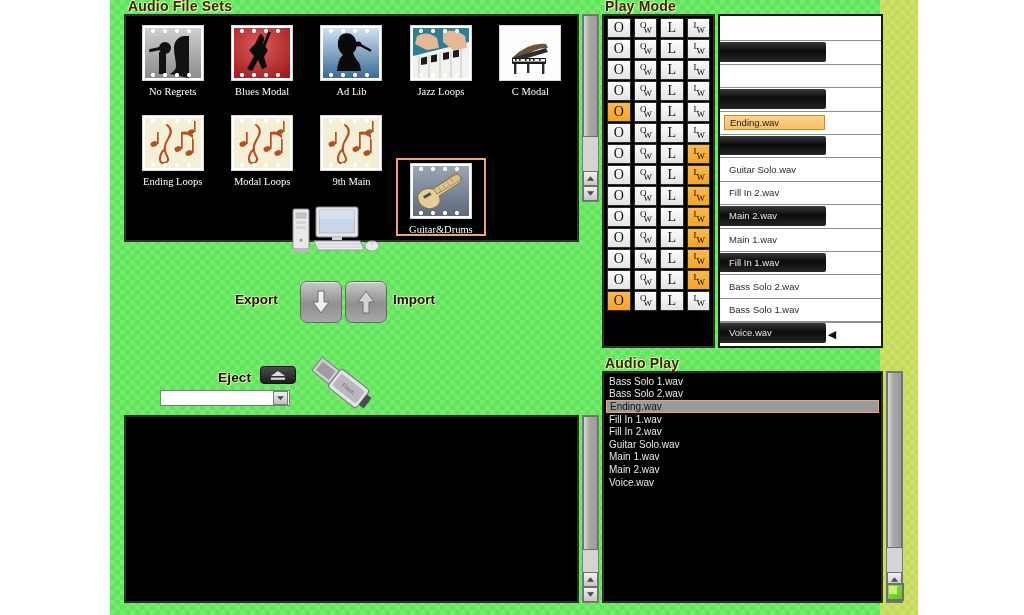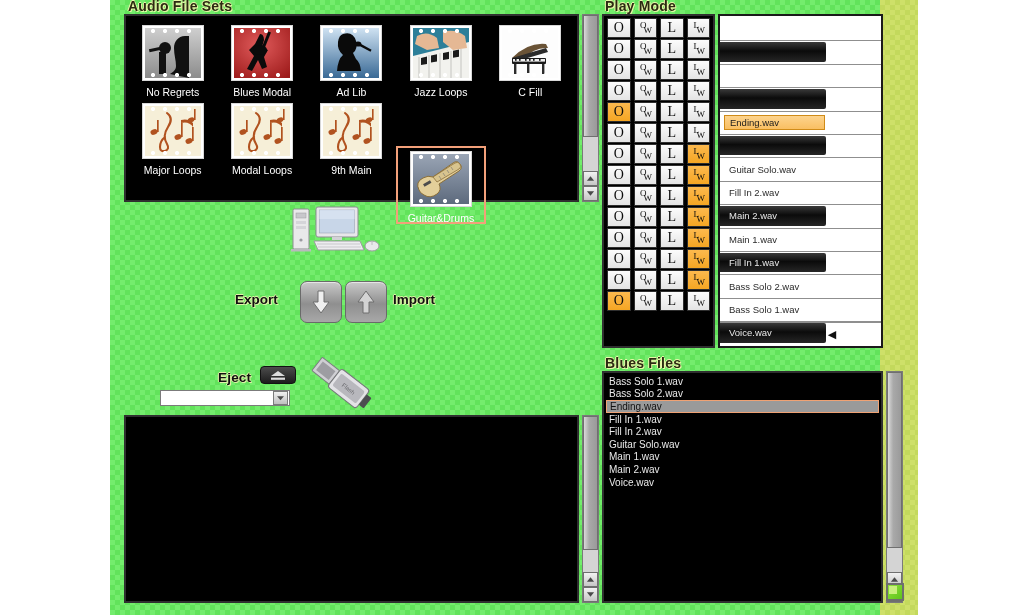--- a/index.html
+++ b/index.html
@@ -32,21 +32,21 @@
 
   
   .blackpanel{
     position:absolute;background:#000;
     border:2px solid #2f2f2f;
     box-sizing:border-box;
   }
 
   
   #sets-caption{left:18px;top:-2px;}
-  #sets-panel{left:14px;top:14px;width:455px;height:188px;}
+  #sets-panel{left:14px;top:14px;width:455px;height:228px;font-family:Liberation Serif, serif;}
   #sets-grid{
     position:absolute;left:0;top:0;right:0;bottom:0;
     display:grid;grid-template-columns:repeat(5,1fr);
     grid-template-rows:repeat(2,1fr);
     padding:4px 2px;box-sizing:border-box;
   }
   .set-item{
     display:flex;flex-direction:column;align-items:center;justify-content:flex-start;
     padding-top:5px;box-sizing:border-box;position:relative;
   }
@@ -354,21 +354,21 @@
                   <rect x="27" y="31" width="1.6" height="1.8"></rect>
                   <rect x="31" y="31" width="1.6" height="1.8"></rect>
                   <rect x="37" y="31" width="1.6" height="1.8"></rect>
                 </g>
                 <rect x="12" y="36" width="2.4" height="10" fill="#2c2c2c"></rect>
                 <rect x="40" y="36" width="2.4" height="10" fill="#2c2c2c"></rect>
                 <rect x="25" y="36" width="2.4" height="9" fill="#2c2c2c"></rect>
               </svg>
             </div>
           </div>
-          <div class="label">C Fill</div>
+          <div class="label">C Modal</div>
         </div>
         <div class="set-item">
           <div class="thumbwrap">
             <div class="thumb">
               <svg viewBox="0 0 56 50" preserveAspectRatio="none">
                 <rect width="56" height="50" fill="#f6efd8"></rect>
                 <rect width="56" height="50" fill="#f6efd8"></rect>
                 <g fill="none" stroke="#b1521f" stroke-width="2.1" stroke-linecap="round">
                   <path d="M22 7 q7 5 1 14 q-6 9 -1 17 q3 5 -2 7 q-5 1 -5 -4 q0 -6 5 -10"></path>
                 </g>
@@ -379,21 +379,21 @@
                   <rect x="36" y="17" width="1.7" height="14"></rect>
                   <ellipse cx="44" cy="35" rx="3.6" ry="2.6" transform="rotate(-22 44 35)"></ellipse>
                   <rect x="47" y="21" width="1.7" height="14"></rect>
                   <path d="M36 17 q8 -2 12 4 l0 -4 q-5 -5 -12 -3z"></path>
                   <ellipse cx="46" cy="14" rx="3.4" ry="2.4" transform="rotate(-22 46 14)"></ellipse>
                   <rect x="49" y="3" width="1.6" height="11"></rect>
                 </g>
               </svg>
             </div>
           </div>
-          <div class="label">Major Loops</div>
+          <div class="label">Ending Loops</div>
         </div>
         <div class="set-item">
           <div class="thumbwrap">
             <div class="thumb">
               <svg viewBox="0 0 56 50" preserveAspectRatio="none">
                 <rect width="56" height="50" fill="#f6efd8"></rect>
                 <rect width="56" height="50" fill="#f6efd8"></rect>
                 <g fill="none" stroke="#b1521f" stroke-width="2.1" stroke-linecap="round">
                   <path d="M22 7 q7 5 1 14 q-6 9 -1 17 q3 5 -2 7 q-5 1 -5 -4 q0 -6 5 -10"></path>
                 </g>
@@ -855,21 +855,21 @@
           <span class="kl">Voice.wav</span>
         </div>
       </div>
     <div id="stop-key">
       <span class="ar">▶</span>
       <span class="txt">STOP</span>
       <span class="ar">◀</span>
     </div>
   </div>
 
-  <div class="caption" id="files-caption">Blues Files</div>
+  <div class="caption" id="files-caption">Audio Play</div>
 
   <div class="blackpanel" id="files-panel">
     <div id="files-list">
         <div class="file-row">Bass Solo 1.wav</div>
         <div class="file-row">Bass Solo 2.wav</div>
         <div class="file-row selected">Ending.wav</div>
         <div class="file-row">Fill In 1.wav</div>
         <div class="file-row">Fill In 2.wav</div>
         <div class="file-row">Guitar Solo.wav</div>
         <div class="file-row">Main 1.wav</div>

